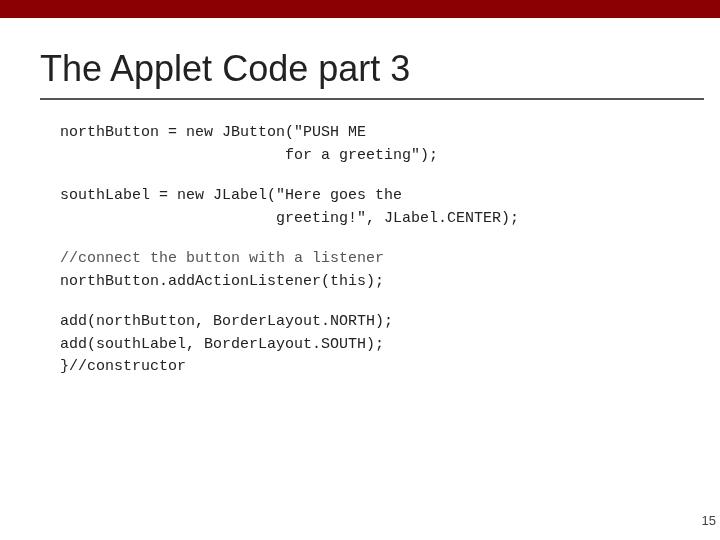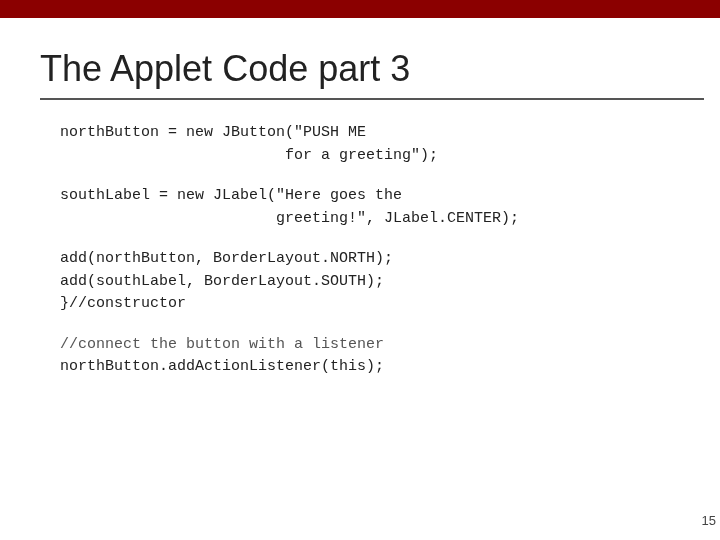--- a/index.html
+++ b/index.html
@@ -93,27 +93,27 @@
       <div class="code-line">northButton = new JButton("PUSH ME</div>
       <div class="code-line">                         for a greeting");</div>
     </div>
 
     <div class="code-section">
       <div class="code-line">southLabel = new JLabel("Here goes the</div>
       <div class="code-line">                        greeting!", JLabel.CENTER);</div>
     </div>
 
     <div class="code-section">
+      <div class="code-line comment-line">//connect the button with a listener</div>
+      <div class="code-line">northButton.addActionListener(this);</div>
+    </div>
+
+    <div class="code-section">
       <div class="code-line">add(northButton, BorderLayout.NORTH);</div>
       <div class="code-line">add(southLabel, BorderLayout.SOUTH);</div>
       <div class="code-line">}//constructor</div>
-    </div>
-
-    <div class="code-section">
-      <div class="code-line comment-line">//connect the button with a listener</div>
-      <div class="code-line">northButton.addActionListener(this);</div>
     </div>
 
   </div>
 
 </div>
 
 <div class="page-number">15</div>
 
 </body></html>

